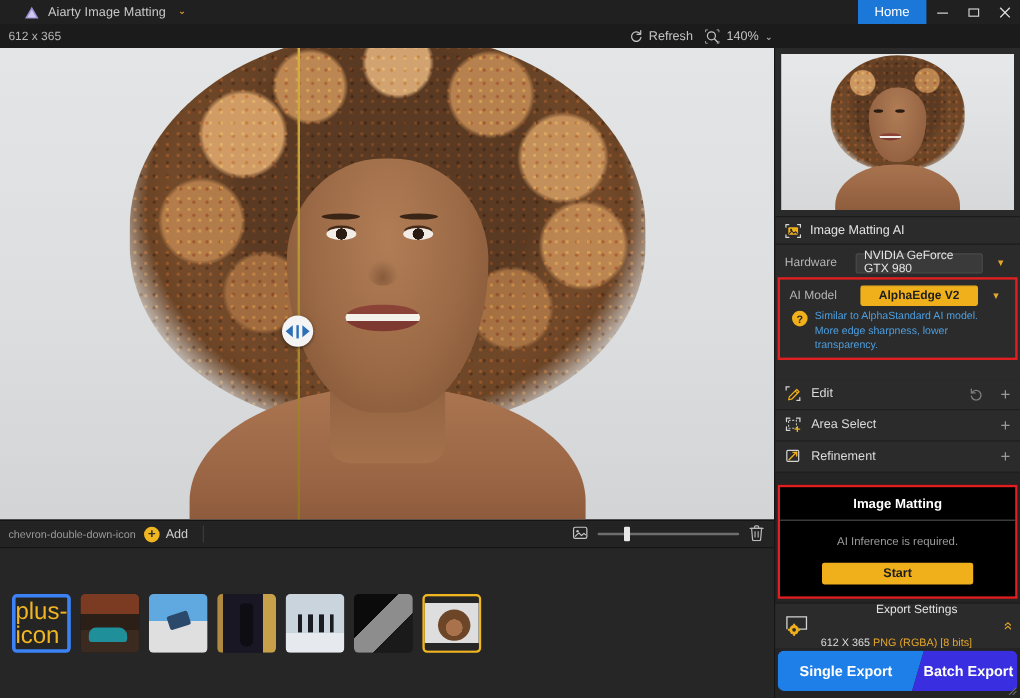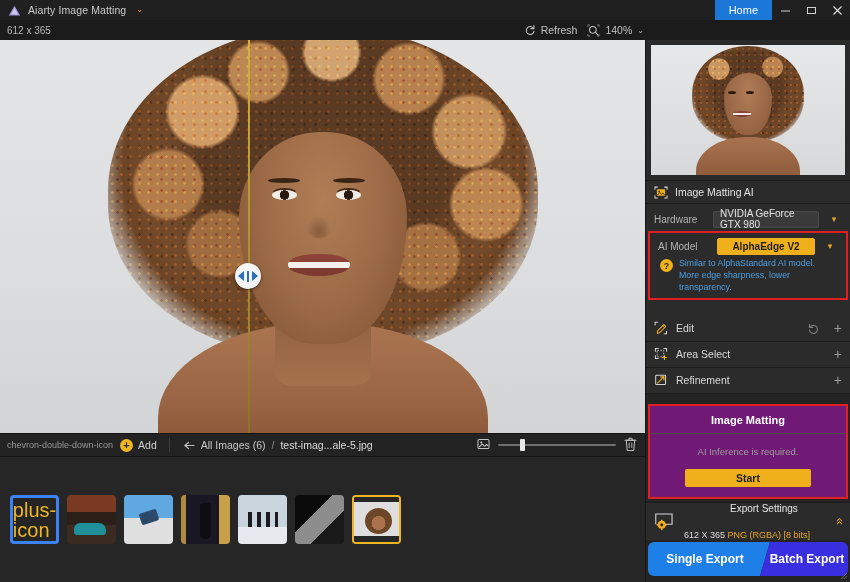--- a/index.html
+++ b/index.html
@@ -22,21 +22,21 @@
   .titlebar {
     height: 20px;
     background: #202020;
     display: flex;
     align-items: center;
     flex: 0 0 20px;
     position: relative;
   }
   .brand {
     display: flex; align-items: center; gap: 7px;
-    padding-left: 8px;
+    padding-left: 20px;
   }
   .brand-logo {
     width: 13px; height: 13px;
     display: block;
   }
   .brand-title {
     font-size: 10.5px;
     color: #c9c9c9;
     letter-spacing: .1px;
   }
@@ -517,21 +517,21 @@
     color: #dadada;
     font-size: 10.5px;
   }
   .accordion-row .ar-label { flex: 1 1 auto; }
   .ar-act { color: #8a8a8a; display: flex; align-items: center; }
   .ar-plus { color: #9a9a9a; font-size: 14px; line-height: 1; padding-left: 6px; }
 
   .matting-action {
     margin: 10px 2px 0 2px;
     border: 2px solid #e02020;
-    background: #701a75;
+    background: #000000;
     padding-bottom: 10px;
   }
   .ma-title {
     text-align: center;
     color: #ffffff;
     font-size: 11px;
     font-weight: bold;
     padding: 8px 0 7px 0;
     border-bottom: 1px solid #4a4a4a;
   }
@@ -695,31 +695,20 @@
         </div>
       </div>
 
       <div class="file-bar">
         <span class="fb-chevrons">chevron-double-down-icon</span>
         <div class="add-group">
           <span class="plus-circle">+</span>
           <span>Add</span>
         </div>
         <span class="fb-sep"></span>
-        <div class="breadcrumb">
-          <span class="bc-back">
-            <svg width="11" height="9" viewBox="0 0 11 9">
-                <polyline points="4.5,1.5 1,4.5 4.5,7.5" fill="none" stroke="#bdbdbd" stroke-width="1.2" stroke-linecap="round" stroke-linejoin="round"></polyline>
-                <line x1="1" y1="4.5" x2="10" y2="4.5" stroke="#bdbdbd" stroke-width="1.2" stroke-linecap="round"></line>
-              </svg>
-          </span>
-          <span>All Images (6)</span>
-          <span class="bc-slash">/</span>
-          <span class="bc-file">test-imag...ale-5.jpg</span>
-        </div>
         <div class="fb-right">
           <span>
             <svg width="13" height="12" viewBox="0 0 14 13">
               <rect x="1" y="1.5" width="12" height="10" rx="1.5" fill="none" stroke="#c5c5c5" stroke-width="1.1"></rect>
               <circle cx="4.6" cy="5" r="1.1" fill="#c5c5c5"></circle>
               <polyline points="2.2,10 5.8,6.6 8.2,9 10.4,7 12,8.6" fill="none" stroke="#c5c5c5" stroke-width="1.1" stroke-linejoin="round"></polyline>
             </svg>
           </span>
           <div class="size-slider">
             <div class="track"></div>

